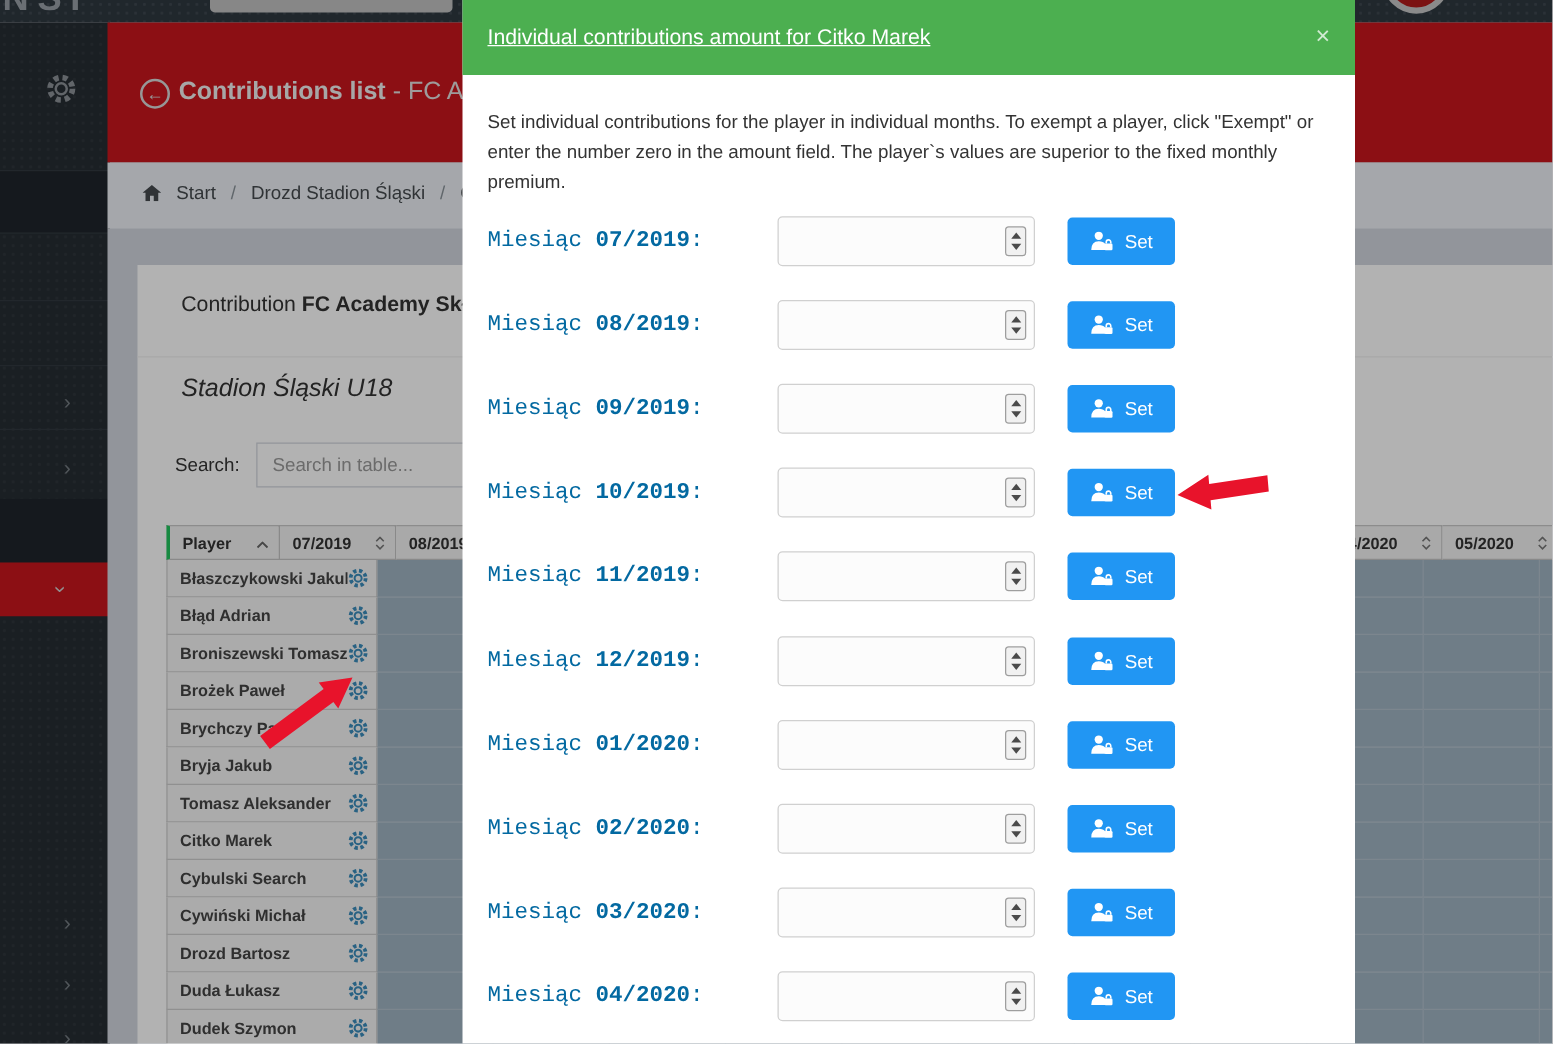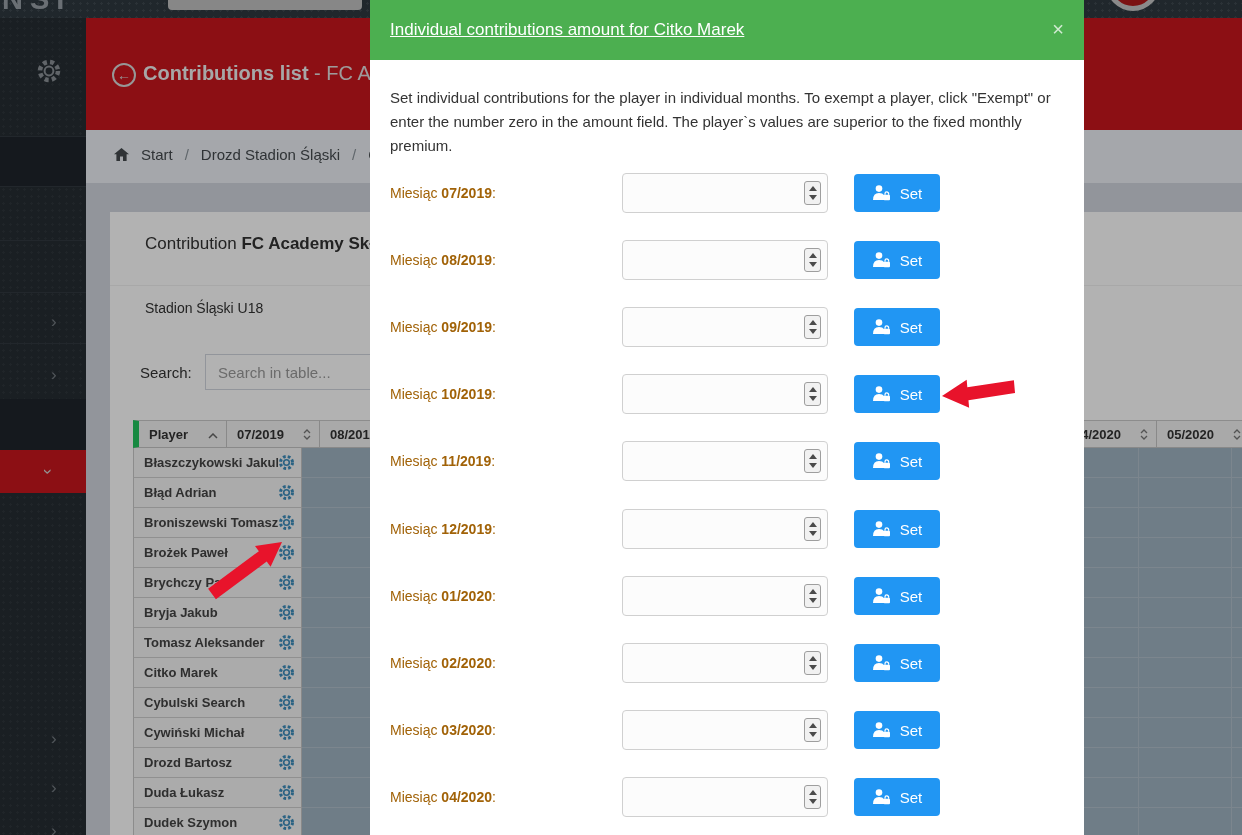--- a/index.html
+++ b/index.html
@@ -42,55 +42,55 @@
   .crumbs { position:absolute; left:28px; top:16px; display:flex; gap:12px; align-items:center;
             font-size:15px; color:#454a4e; white-space:nowrap; }
   .crumb-sep { color:#8a9299; }
   .crumb-link { cursor:pointer; }
 
   
   .content-bg { position:absolute; left:86px; top:183px; width:1156px; height:652px; background:#d2d6de; z-index:1; }
   .card { position:absolute; left:110px; top:212px; width:1132px; height:623px; background:#ffffff; z-index:1; }
   .card-title { position:absolute; left:35px; top:22px; font-size:17px; color:#333; white-space:nowrap; }
   .card-hr { position:absolute; left:0; top:73px; width:100%; height:1px; background:#f1f1f1; }
-  .card-sub { position:absolute; left:35px; top:88px; font-size:14px; color:#333; }
+  .card-sub { position:absolute; left:35px; top:88px; font-size:20px; color:#333;font-style:italic; }
   .search-label { position:absolute; left:30px; top:152px; font-size:15px; color:#333;text-align:right; }
   .search-input { position:absolute; left:95px; top:142px; width:280px; height:36px; box-sizing:border-box;
                   border:1px solid #d2d6de; padding:0 12px; font-size:15px; color:#333;
                   font-family:inherit; background:#fff; outline:none; }
   .search-input::placeholder { color:#9a9a9a; }
 
   
   .table { position:absolute; left:23px; top:208px; width:1109px; height:415px; overflow:hidden; font-size:13px; }
   .thead { display:flex; height:28px; }
   .th { box-sizing:border-box; display:flex; align-items:center; justify-content:space-between;
         padding:0 8px 0 10px; background:#f3f3f3; font-weight:bold; color:#333;
         border-right:1px solid #c4c4c4; border-bottom:1px solid #c4c4c4; border-top:1px solid #c9c9c9; cursor:pointer; }
-  .th-player { width:169px; border-left:6px solid #22c55e;gap:20px; }
+  .th-player { width:169px; border-left:3px solid #22c55e;gap:20px; }
   .th-month { width:93px; flex:0 0 93px; }
   .sorts { display:flex; flex-direction:column; gap:1px; align-items:center; }
   .row { display:flex; height:30px; }
   .cell-player { width:169px; flex:0 0 169px; box-sizing:border-box; display:flex; align-items:center;
                  padding:0 6px 0 10px; background:#f5f5f5; border-right:1px solid #c4c4c4;
                  border-bottom:1px solid #cfcfcf; border-left:1px solid #c9c9c9;
                  font-weight:bold; color:#444; cursor:pointer; }
   .cell-player .pname { flex:1; overflow:hidden; white-space:nowrap; }
   .cell-month { width:93px; flex:0 0 93px; box-sizing:border-box; background:#9fb3c2;
                 border-right:1px solid #b2c0cc; border-bottom:1px solid #b2c0cc; }
   .gear-btn { cursor:pointer; display:inline-flex; }
 
   
   .overlay { position:absolute; left:0; top:0; width:1242px; height:835px; background:rgba(0,0,0,.30); z-index:10; }
   .modal { position:absolute; left:370px; top:0; width:714px; height:835px; background:#ffffff; z-index:20; }
   .modal-hd { position:absolute; left:0; top:0; width:714px; height:60px; background:#4caf50; }
   .modal-title { position:absolute; left:20px; top:0; line-height:60px; font-size:17px; color:#ffffff; white-space:nowrap;text-decoration:underline; }
   .modal-close { position:absolute; right:20px; top:18px; font-size:20px; color:rgba(255,255,255,.75); cursor:pointer; }
   .modal-desc { position:absolute; left:20px; top:86px; width:676px; font-size:15px; line-height:24px; color:#333; }
   .mrow { position:absolute; left:20px; width:674px; height:40px; }
-  .mrow .lbl { position:absolute; left:0; top:0; line-height:40px; font-size:14px; color:#a16207; white-space:nowrap; }
+  .mrow .lbl { position:absolute; left:0; top:0; line-height:40px; font-size:18px; color:#0369a1; white-space:nowrap;font-family:Liberation Mono, monospace; }
   .num-wrap { position:absolute; left:232px; top:0; width:206px; height:40px; }
   .num-input { position:absolute; left:0; top:0; width:206px; height:40px; box-sizing:border-box;
                border:1px solid #d0d0d0; border-radius:4px; background:#fcfcfc; padding:0 30px 0 10px;
                font-size:15px; font-family:inherit; outline:none; }
   .spinner { position:absolute; right:7px; top:8px; width:17px; height:24px; box-sizing:border-box;
              border:1px solid #9e9e9e; border-radius:3px; background:#f1f1f1; display:flex;
              flex-direction:column; align-items:center; justify-content:center; gap:4px; cursor:pointer; }
   .spin-up { width:0; height:0; border-left:4px solid transparent; border-right:4px solid transparent;
              border-bottom:5px solid #4a4a4a; }
   .spin-down { width:0; height:0; border-left:4px solid transparent; border-right:4px solid transparent;

